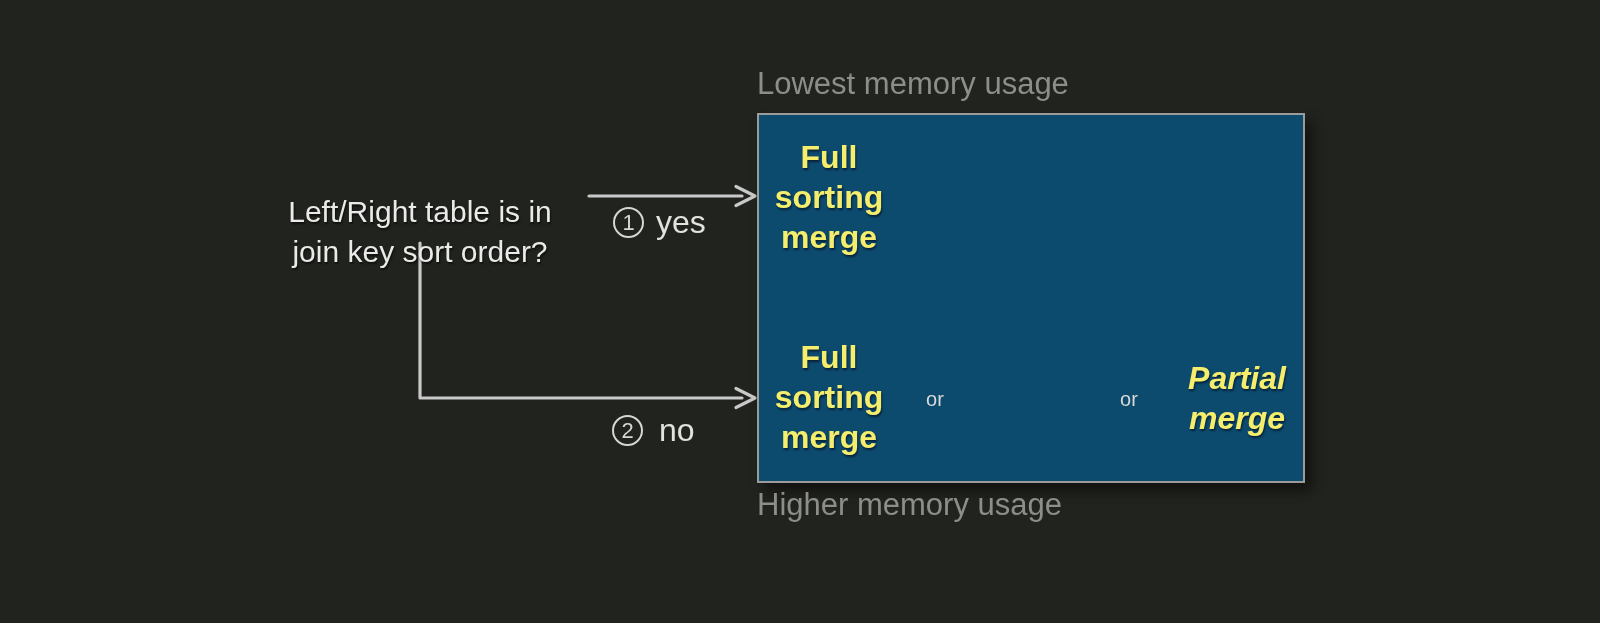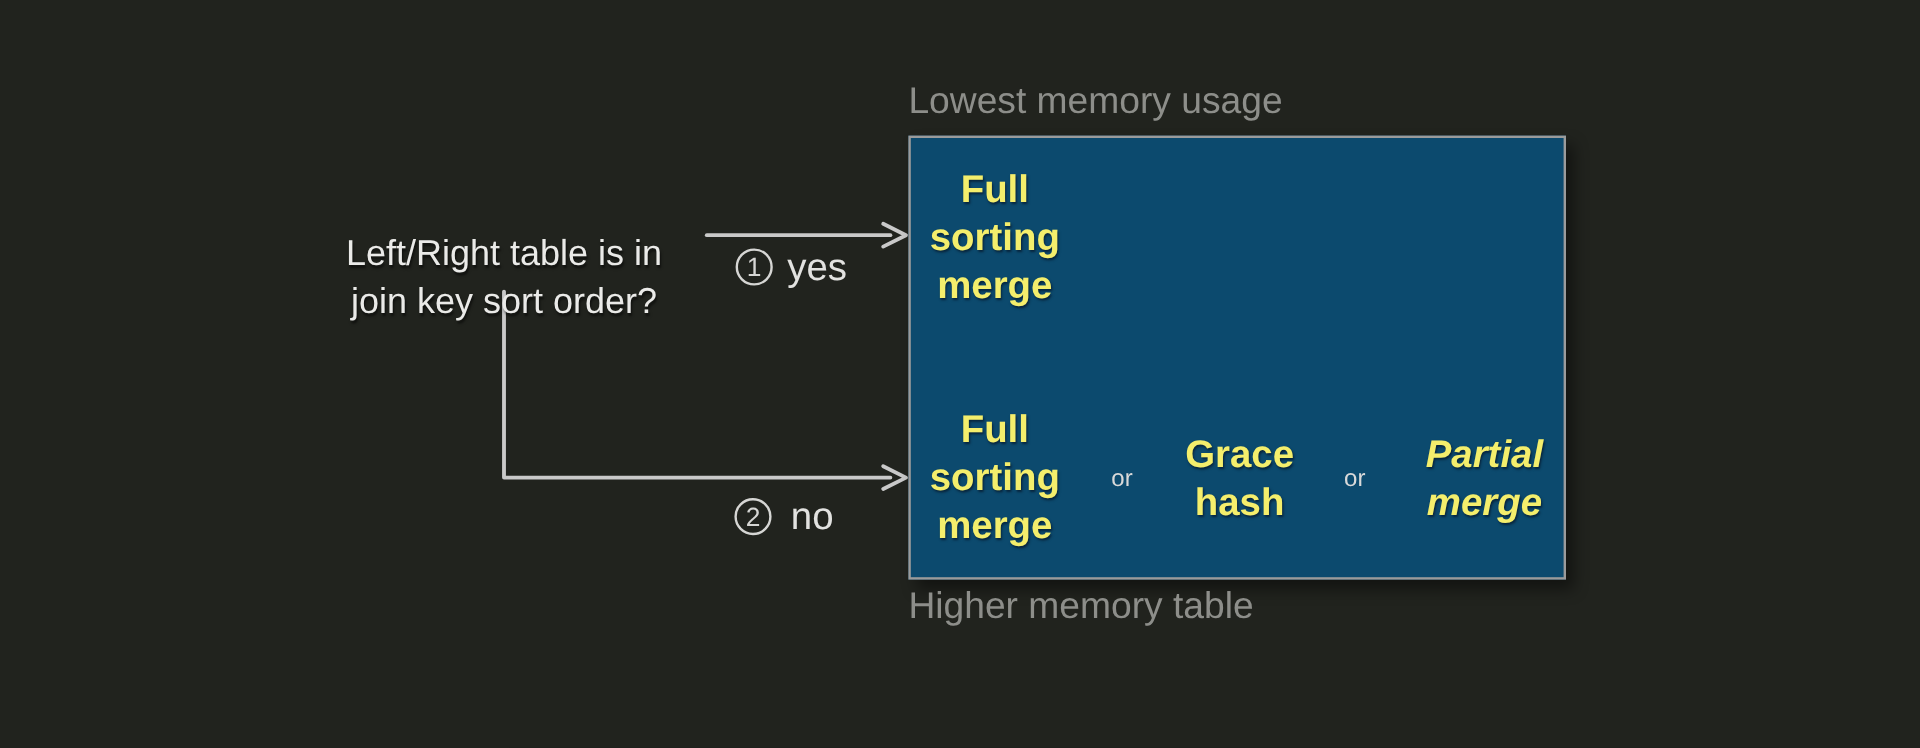--- a/index.html
+++ b/index.html
@@ -137,22 +137,20 @@
 
   <div class="algo-box">
     <div class="algo r1a1">Full
 sorting
 merge</div>
 
     <div class="algo r2a1">Full
 sorting
 merge</div>
     <div class="or-word o1">or</div>
-    <div class="algo r2a2">Grace
-hash</div>
     <div class="or-word o2">or</div>
     <div class="algo r2a3">Partial
 merge</div>
   </div>
 
-  <div class="memory-label bottom">Higher memory table</div>
+  <div class="memory-label bottom">Higher memory usage</div>
 
 </div>
 
 </body></html>

